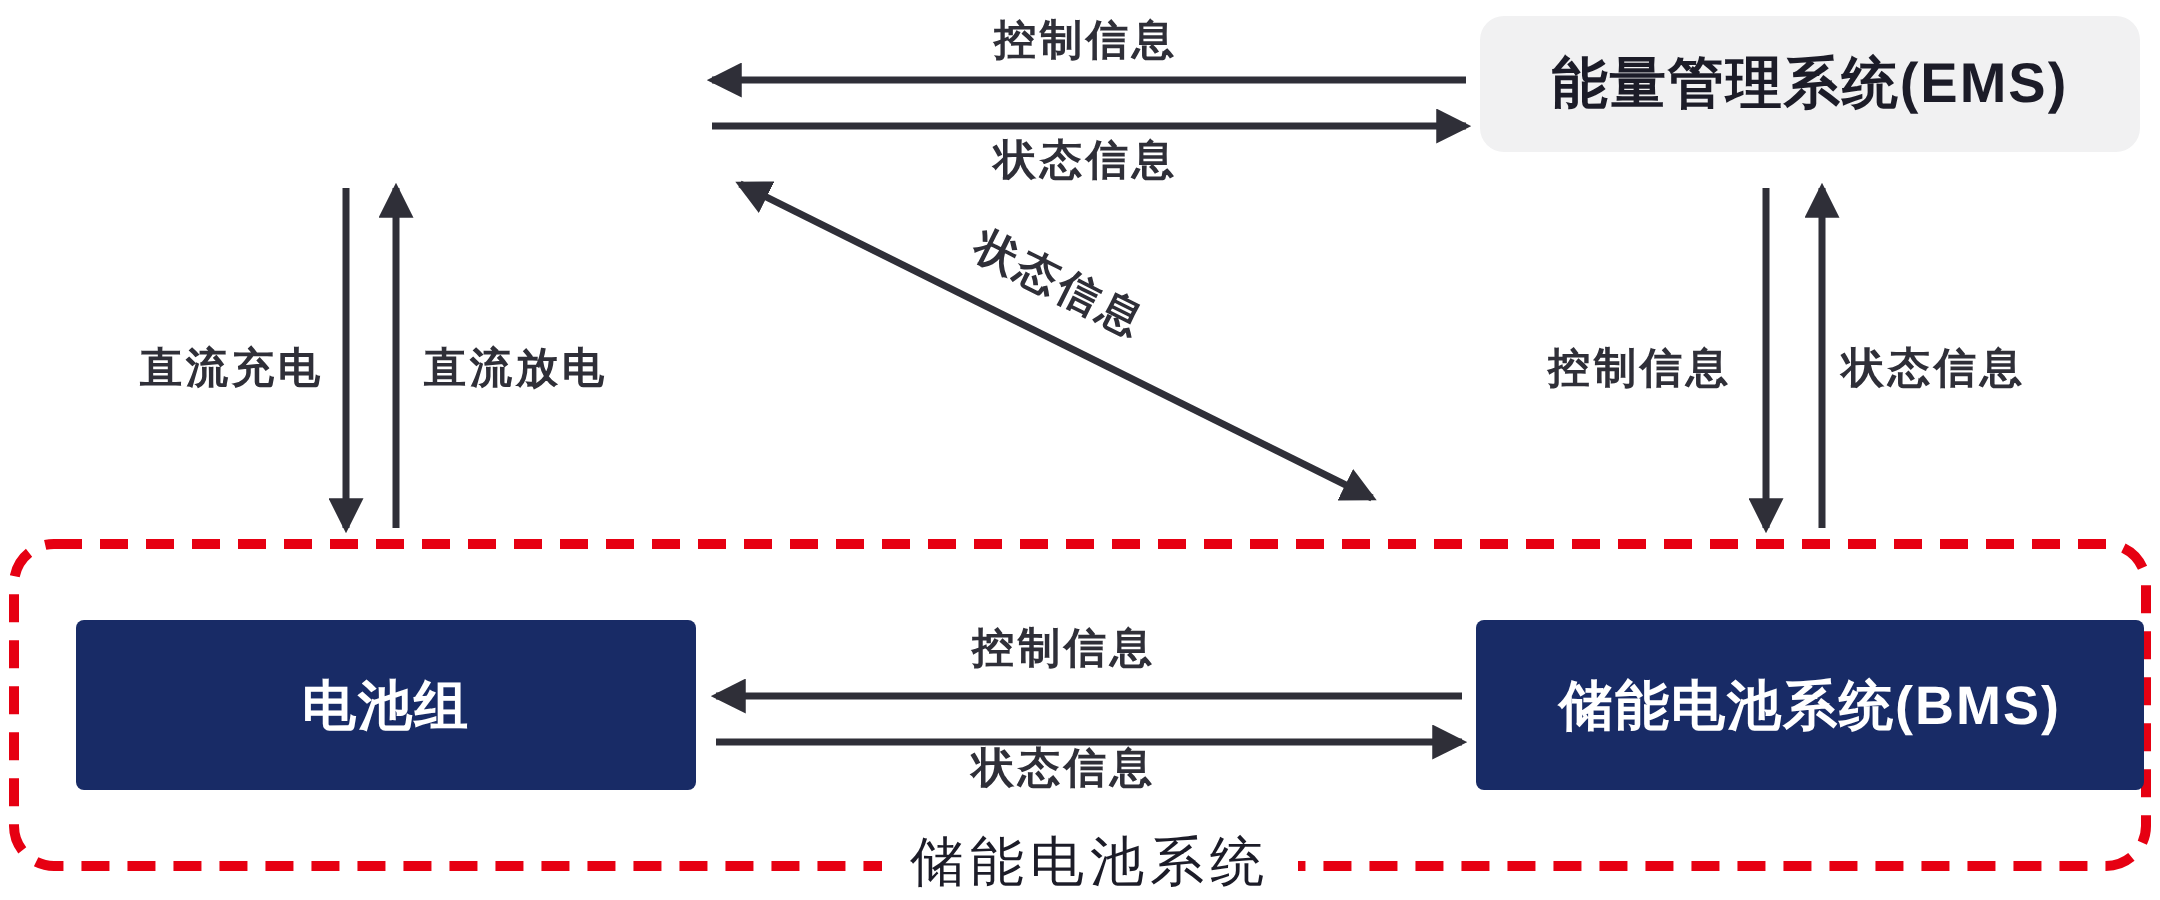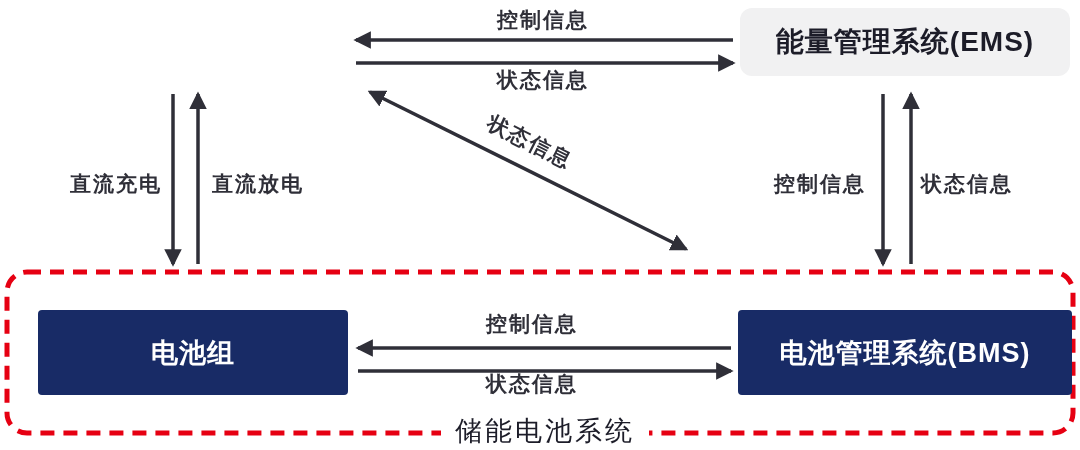--- a/index.html
+++ b/index.html
@@ -78,21 +78,21 @@
 
     <line class="arrow" x1="883" y1="94" x2="883" y2="264" marker-end="url(#ah)"></line>
     <line class="arrow" x1="911" y1="264" x2="911" y2="94" marker-end="url(#ah)"></line>
 
     <line class="arrow" x1="731" y1="348" x2="358" y2="348" marker-end="url(#ah)"></line>
     <line class="arrow" x1="358" y1="371" x2="731" y2="371" marker-end="url(#ah)"></line>
   </svg>
 
   <div class="node light node-ems">能量管理系统(EMS)</div>
   <div class="node dark node-battery">电池组</div>
-  <div class="node dark node-bms">电池管理系统(BMS)</div>
+  <div class="node dark node-bms">储能电池系统(BMS)</div>
 
   <div class="edge-label lbl-top-control">控制信息</div>
   <div class="edge-label lbl-top-status">状态信息</div>
   <div class="edge-label lbl-dc-charge">直流充电</div>
   <div class="edge-label lbl-dc-discharge">直流放电</div>
   <div class="edge-label rot lbl-diag-status">状态信息</div>
   <div class="edge-label lbl-right-control">控制信息</div>
   <div class="edge-label lbl-right-status">状态信息</div>
   <div class="edge-label lbl-bottom-control">控制信息</div>
   <div class="edge-label lbl-bottom-status">状态信息</div>

